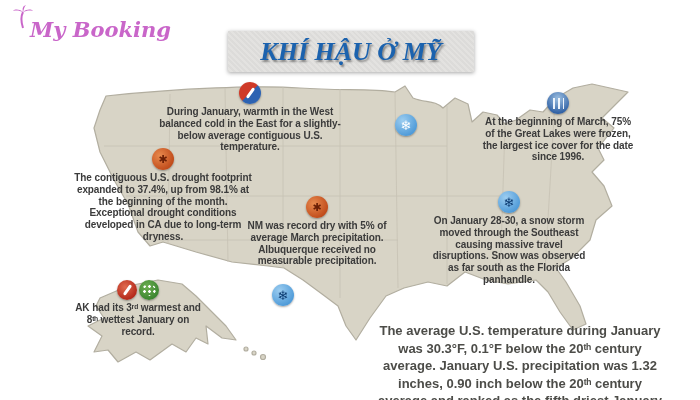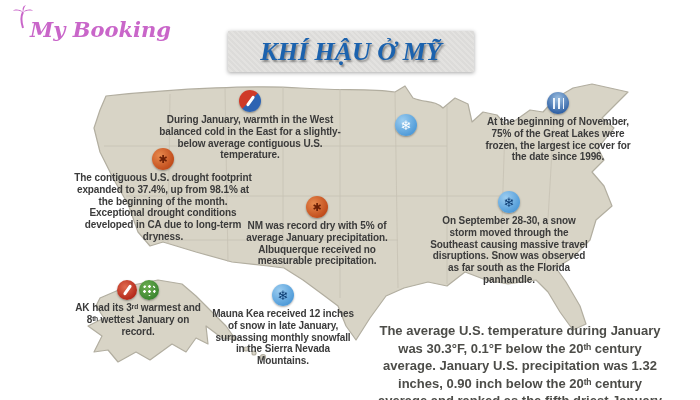--- a/index.html
+++ b/index.html
@@ -116,21 +116,21 @@
       <path d="M395,92 L398,288"></path>
       <path d="M447,106 L447,284"></path>
       <path d="M505,126 L500,282"></path>
       <path d="M104,146 L447,146"></path>
       <path d="M126,196 L500,196"></path>
       <path d="M152,240 L398,240"></path>
       <path d="M555,100 L545,270"></path>
     </g>
   </svg>
 
-  <div class="note" style="left:158px;top:90px;width:184px">
+  <div class="note" style="left:158px;top:82px;width:184px">
     <span class="ic ic-temp">
         <span class="tbar"></span>
       </span>
     <div class="ntext">During January, warmth in the West balanced cold in the East for a slightly-below average contiguous U.S. temperature.</div>
   </div>
 
   <div class="note" style="left:74px;top:148px;width:178px">
     <span class="ic ic-drought">
         <span class="crack">✱</span>
       </span>
@@ -140,51 +140,50 @@
   <div class="note" style="left:332px;top:114px;width:148px">
     <span class="ic ic-snow">
         <span class="flake white">❄</span>
       </span>
   </div>
 
   <div class="note" style="left:480px;top:92px;width:156px">
     <span class="ic ic-ice">
         <span class="icicles"></span>
       </span>
-    <div class="ntext">At the beginning of November, 75% of the Great Lakes were frozen, the largest ice cover for the date since 1996.</div>
+    <div class="ntext">At the beginning of March, 75% of the Great Lakes were frozen, the largest ice cover for the date since 1996.</div>
   </div>
 
   <div class="note" style="left:230px;top:196px;width:174px">
     <span class="ic ic-drought">
         <span class="crack">✱</span>
       </span>
-    <div class="ntext">NM was record dry with 5% of average January precipitation. Albuquerque received no measurable precipitation.</div>
+    <div class="ntext">NM was record dry with 5% of average March precipitation. Albuquerque received no measurable precipitation.</div>
   </div>
 
   <div class="note" style="left:430px;top:191px;width:158px">
     <span class="ic ic-snow">
         <span class="flake navy">❄</span>
       </span>
-    <div class="ntext">On September 28-30, a snow storm moved through the Southeast causing massive travel disruptions. Snow was observed as far south as the Florida panhandle.</div>
+    <div class="ntext">On January 28-30, a snow storm moved through the Southeast causing massive travel disruptions. Snow was observed as far south as the Florida panhandle.</div>
   </div>
 
   <div class="note" style="left:72px;top:280px;width:132px">
     <div class="icon-row">
       <span class="ic ic-sm ic-warm">
           <span class="tbar"></span>
         </span>
       <span class="ic ic-sm ic-wet">
           <span class="dots"></span>
         </span>
     </div>
     <div class="ntext">AK had its 3ʳᵈ warmest and 8ᵗʰ wettest January on record.</div>
   </div>
 
   <div class="note" style="left:210px;top:284px;width:146px">
     <span class="ic ic-snow">
         <span class="flake navy">❄</span>
       </span>
-    <div class="ntext">Mauna Kea received 12 inches of snow in late January, surpassing monthly snowfall in the Sierra Nevada Mountains.</div>
   </div>
 
   <div class="footnote" style="left:373px;top:322px;width:294px">The average U.S. temperature during January was 30.3°F, 0.1°F below the 20ᵗʰ century average. January U.S. precipitation was 1.32 inches, 0.90 inch below the 20ᵗʰ century average and ranked as the fifth driest January on record.</div>
 
 </div>
 
 </body></html>

